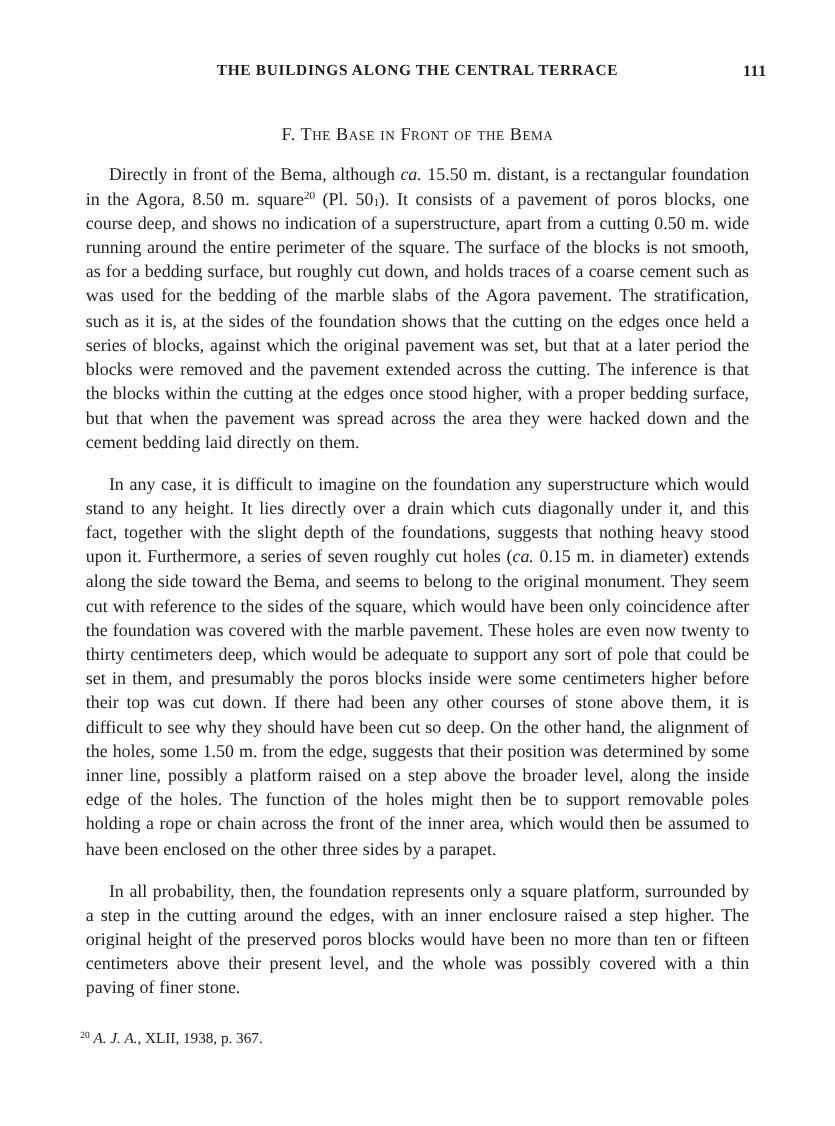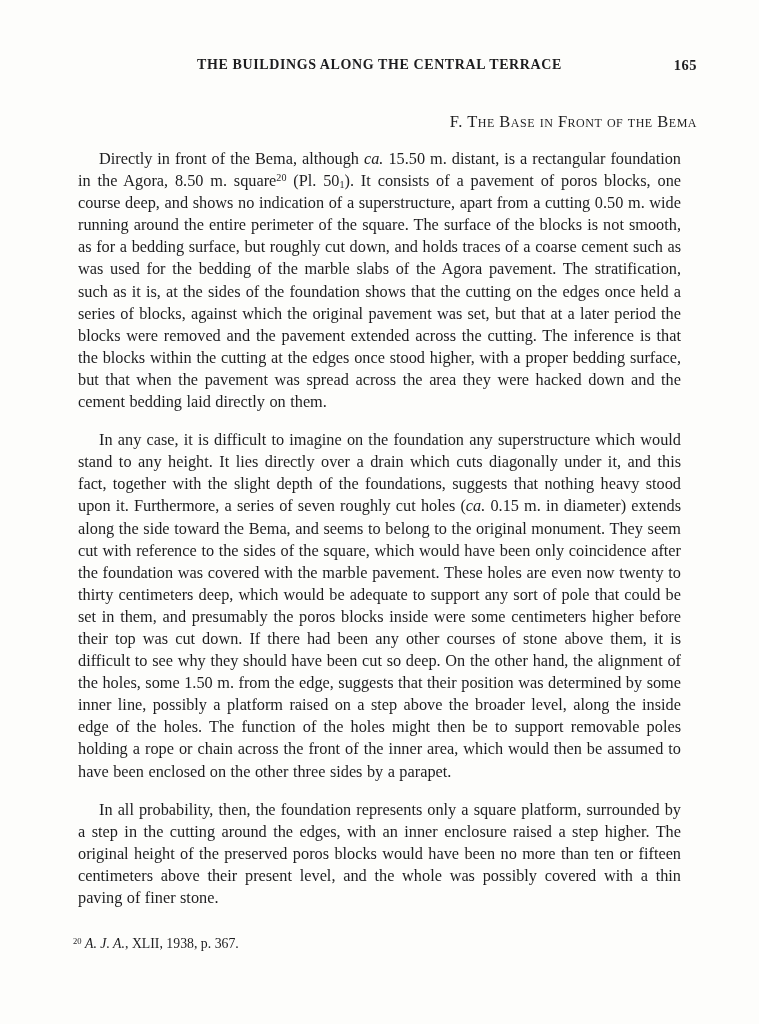--- a/index.html
+++ b/index.html
@@ -31,21 +31,21 @@
   .page-number {
     position: absolute;
     right: 0;
     top: 0;
     font-weight: bold;
     font-size: 14.5px;
     letter-spacing: 0.5px;
   }
   .section-title {
     margin: 37px 0 15px 0;
-    text-align: right;
+    text-align: center;
     font-weight: normal;
     font-size: 16.5px;
     font-variant: small-caps;
     letter-spacing: 0.5px;
   }
   .body-text p {
     margin: 16px;
     text-align: justify;
     text-indent: 21px;
     font-size: 16.3px;
@@ -70,21 +70,21 @@
     line-height: 18px;
   }
 </style>
 </head>
 <body>
 
 <div class="page">
 
   <div class="running-head">
     <span>THE BUILDINGS ALONG THE CENTRAL TERRACE</span>
-    <span class="page-number">165</span>
+    <span class="page-number">111</span>
   </div>
 
   <h2 class="section-title">F. The Base in Front of the Bema</h2>
 
   <div class="body-text">
     <p>Directly in front of the Bema, although <em>ca.</em> 15.50 m. distant, is a rectangular foundation in the Agora, 8.50 m. square<sup>20</sup> (Pl. 50<sub>1</sub>). It consists of a pavement of poros blocks, one course deep, and shows no indication of a superstructure, apart from a cutting 0.50 m. wide running around the entire perimeter of the square. The surface of the blocks is not smooth, as for a bedding surface, but roughly cut down, and holds traces of a coarse cement such as was used for the bedding of the marble slabs of the Agora pavement. The stratification, such as it is, at the sides of the foundation shows that the cutting on the edges once held a series of blocks, against which the original pavement was set, but that at a later period the blocks were removed and the pavement extended across the cutting. The inference is that the blocks within the cutting at the edges once stood higher, with a proper bedding surface, but that when the pavement was spread across the area they were hacked down and the cement bedding laid directly on them.</p>
     <p>In any case, it is difficult to imagine on the foundation any superstructure which would stand to any height. It lies directly over a drain which cuts diagonally under it, and this fact, together with the slight depth of the foundations, suggests that nothing heavy stood upon it. Furthermore, a series of seven roughly cut holes (<em>ca.</em> 0.15 m. in diameter) extends along the side toward the Bema, and seems to belong to the original monument. They seem cut with reference to the sides of the square, which would have been only coincidence after the foundation was covered with the marble pavement. These holes are even now twenty to thirty centimeters deep, which would be adequate to support any sort of pole that could be set in them, and presumably the poros blocks inside were some centimeters higher before their top was cut down. If there had been any other courses of stone above them, it is difficult to see why they should have been cut so deep. On the other hand, the alignment of the holes, some 1.50 m. from the edge, suggests that their position was determined by some inner line, possibly a platform raised on a step above the broader level, along the inside edge of the holes. The function of the holes might then be to support removable poles holding a rope or chain across the front of the inner area, which would then be assumed to have been enclosed on the other three sides by a parapet.</p>
     <p>In all probability, then, the foundation represents only a square platform, surrounded by a step in the cutting around the edges, with an inner enclosure raised a step higher. The original height of the preserved poros blocks would have been no more than ten or fifteen centimeters above their present level, and the whole was possibly covered with a thin paving of finer stone.</p>
   </div>
 

